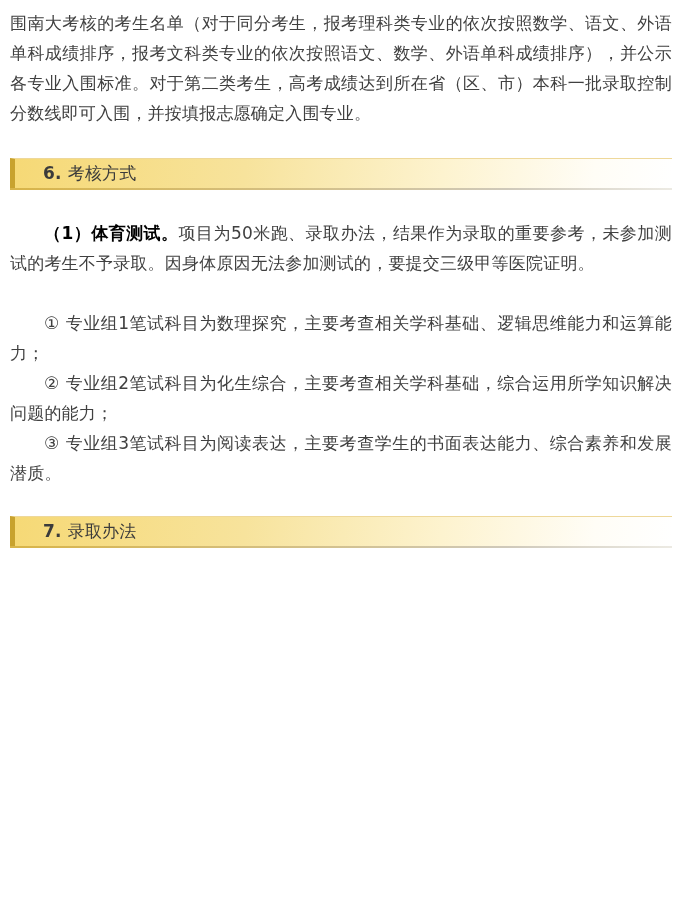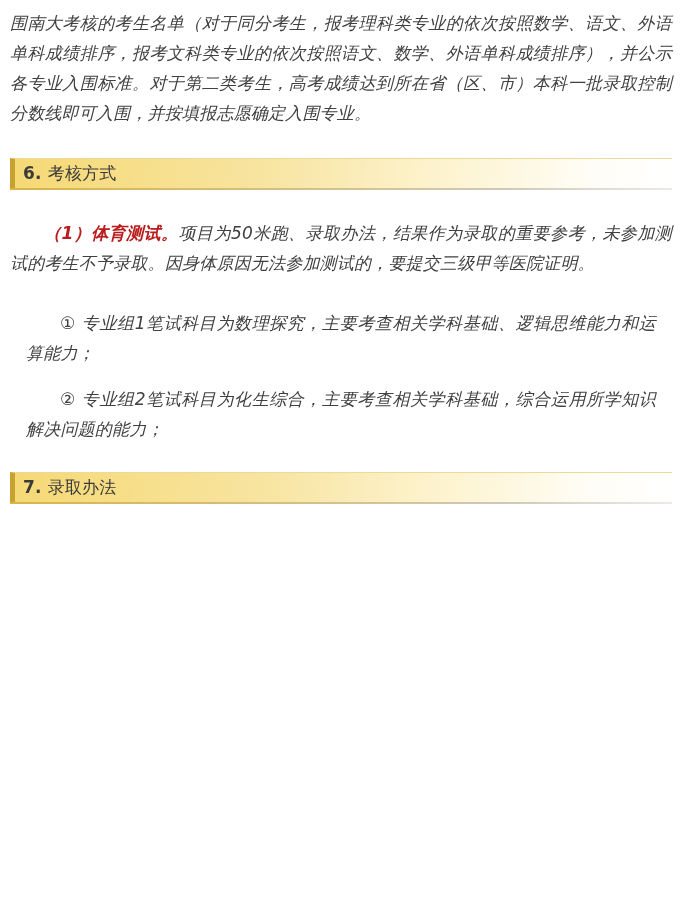--- a/index.html
+++ b/index.html
@@ -8,32 +8,32 @@
     height: 903px;
     box-sizing: border-box;
     overflow: hidden;
     padding: 8px 10px 0 10px;
     font-family: "DejaVu Sans", "Liberation Sans", sans-serif;
     font-size: 17px;
     line-height: 30px;
     color: #404040;
     letter-spacing: 0.2px;
   }
-  p { margin: 30px 0; text-align: justify; font-style: italic; }
+  p { margin: 30px 0; text-align: justify; }
   p.first { margin-top: 0; }
   p.indent { text-indent: 2em; }
-  p.tight { margin: 16px; text-indent: 2em; }
-  strong { font-weight: bold; color: #b91c1c; }
+  p.tight { margin: 0; text-indent: 2em; }
+  strong { font-weight: bold; color: #000000; }
 
   .sec-header {
     position: relative;
     margin: 28px 0 18px 0;
     height: 29px;
     line-height: 29px;
-    padding-left: 8px;
+    padding-left: 28px;
     background: linear-gradient(97deg, #f6d976 0%, #f7e39c 35%, #fdf3cf 65%, #fffdf6 88%, #ffffff 100%);
     border-left: 5px solid #c8a22e;
     border-top: 1px solid #eed89a;
     color: #3b3b3b;
     font-size: 17px;
   }
   .sec-header::after {
     content: "";
     position: absolute;
     left: -5px; right: 0; bottom: -2px;
@@ -54,19 +54,20 @@
   <div class="sec-header">
     <span class="sec-num">6.</span><span class="sec-title">考核方式</span>
   </div>
 
 
   <p class="indent"><strong>（1）体育测试。</strong><span>项目为50米跑、录取办法，结果作为录取的重要参考，未参加测试的考生不予录取。因身体原因无法参加测试的，要提交三级甲等医院证明。</span></p>
 
 
   <p class="tight">① 专业组1笔试科目为数理探究，主要考查相关学科基础、逻辑思维能力和运算能力；</p>
   <p class="tight">② 专业组2笔试科目为化生综合，主要考查相关学科基础，综合运用所学知识解决问题的能力；</p>
+  <p class="tight">③ 专业组3笔试科目为阅读表达，主要考查学生的书面表达能力、综合素养和发展潜质。</p>
 
 
   <div class="sec-header">
     <span class="sec-num">7.</span><span class="sec-title">录取办法</span>
   </div>
 
 </article>
 
 </body></html>

